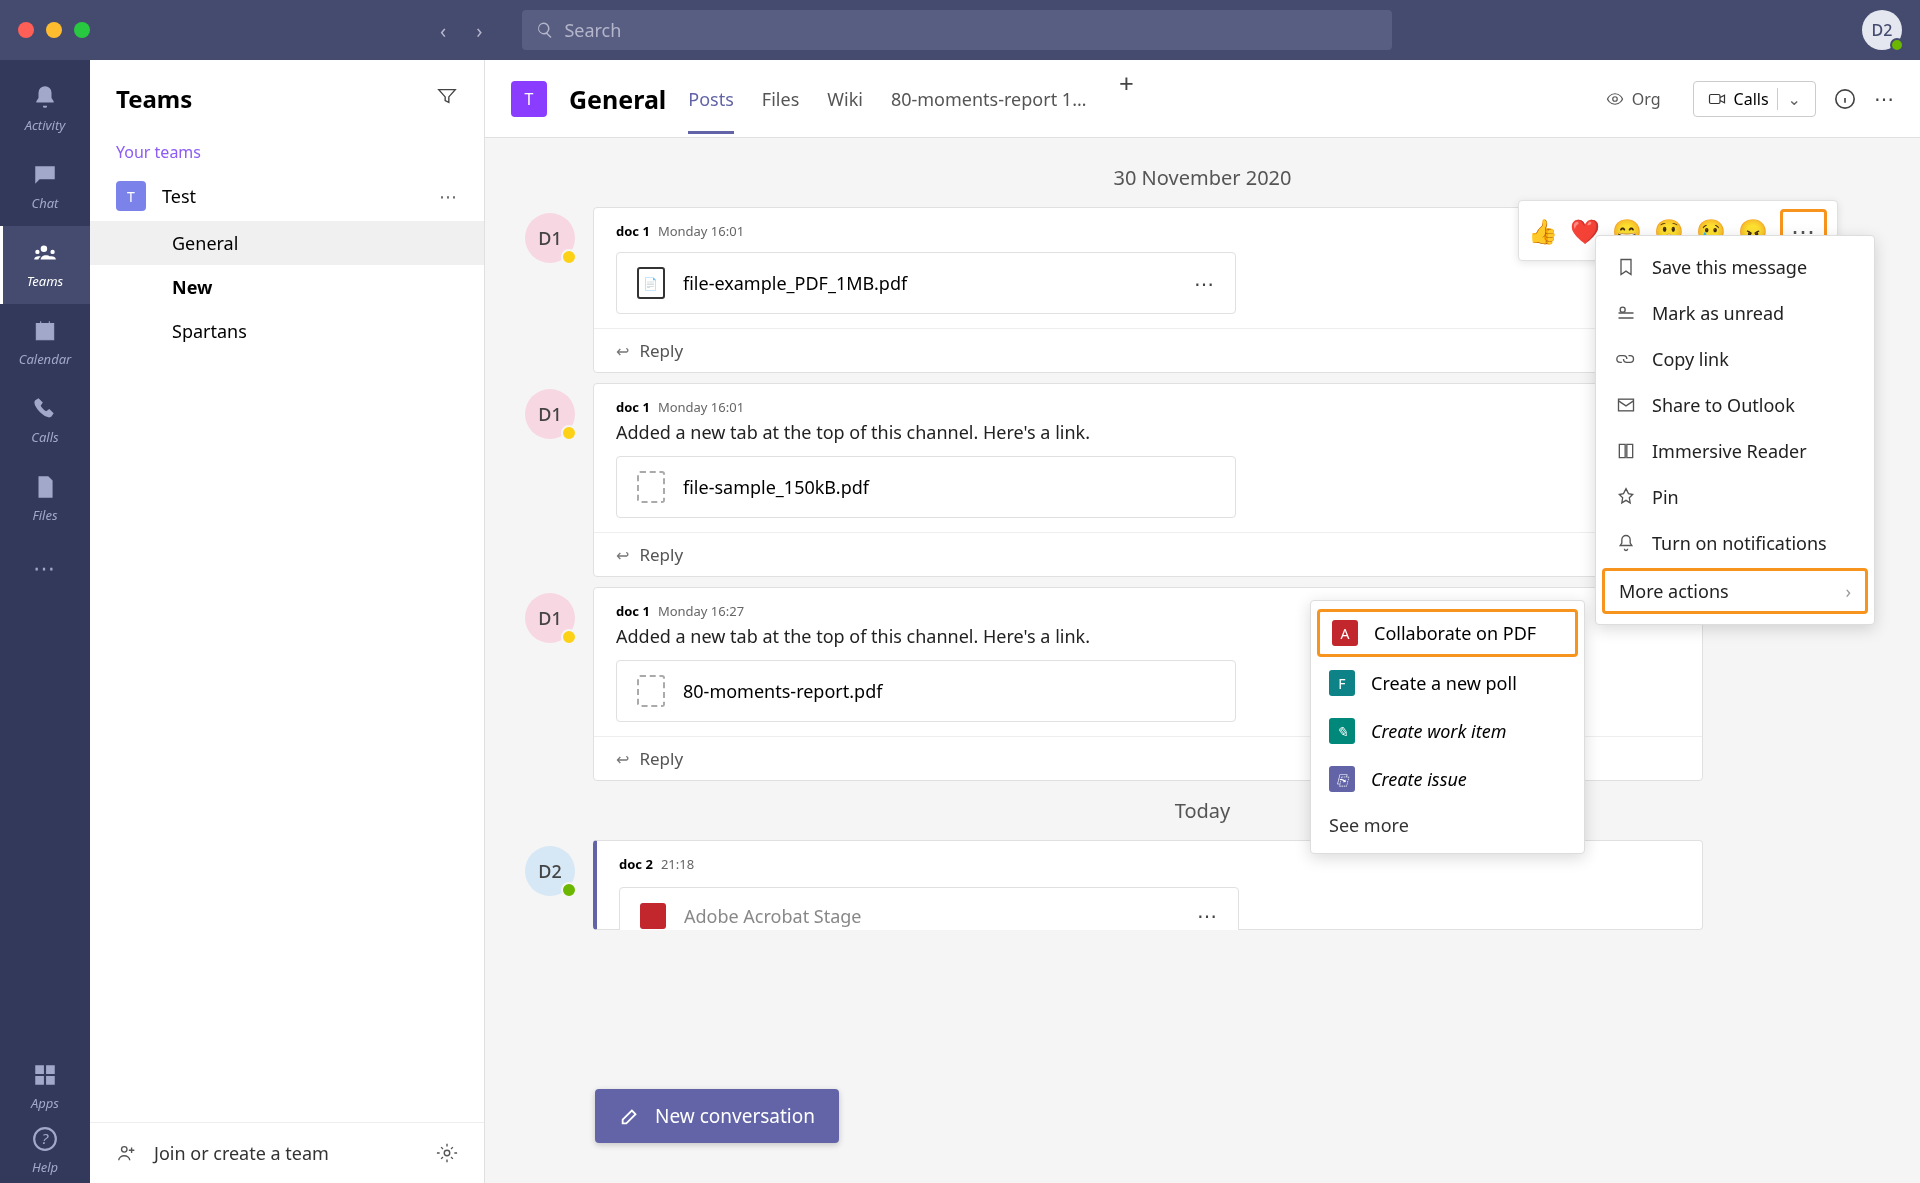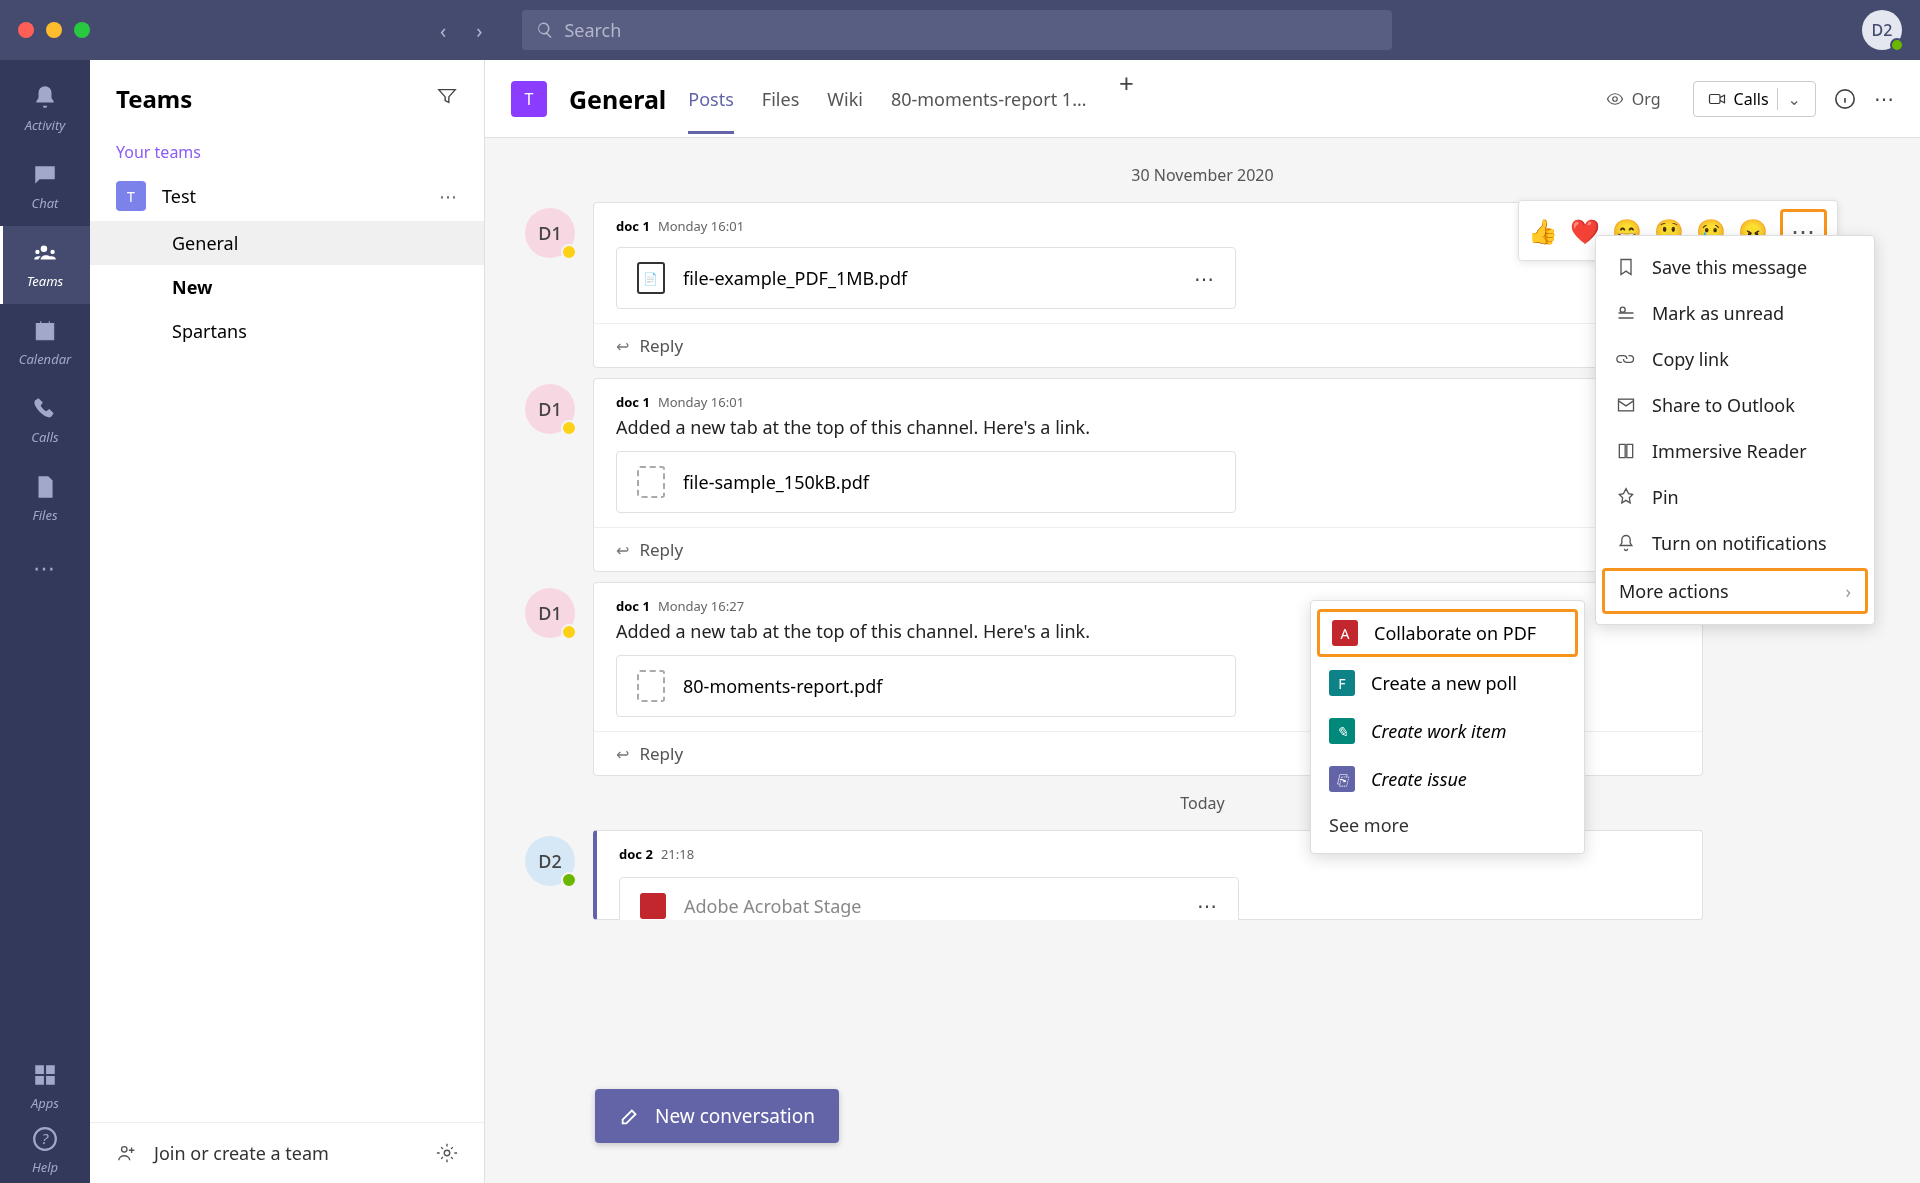--- a/index.html
+++ b/index.html
@@ -64,21 +64,21 @@
     .ch-tab.long { max-width: 200px; overflow: hidden; text-overflow: ellipsis; white-space: nowrap; }
     .add-tab { font-size: 26px; color: #444; cursor: pointer; }
     .ch-actions { margin-left: auto; display: flex; align-items: center; gap: 18px; }
     .org-btn, .meet-btn { display: flex; align-items: center; gap: 8px; padding: 6px 14px; border: 1px solid #ccc; border-radius: 4px; background: #fff; font-size: 16px; cursor: pointer; }
     .org-btn { border: none; color: #555; }
     .org-btn svg, .meet-btn svg { width: 18px; height: 18px; }
     .info-icon, .header-more { cursor: pointer; font-size: 20px; color: #444; }
 
     
     .messages { flex: 1; overflow-y: auto; padding: 10px 40px 100px 40px; position: relative; }
-    .date-divider { text-align: center; font-size: 16px; color: #555; margin: 16px 0; }
+    .date-divider { text-align: center; font-size: 20px; color: #555; margin: 16px 0; }
     .msg-row { display: flex; gap: 18px; margin-bottom: 10px; }
     .msg-avatar { width: 50px; height: 50px; border-radius: 50%; display: flex; align-items: center; justify-content: center; font-size: 18px; font-weight: 500; position: relative; flex-shrink: 0; margin-top: 6px; }
     .msg-avatar.d1 { background: #f7d7e2; color: #444; }
     .msg-avatar.d2 { background: #d6e7f5; color: #444; }
     .msg-avatar .presence { position: absolute; bottom: -2px; right: -2px; width: 16px; height: 16px; border-radius: 50%; border: 2px solid #f5f5f5; }
     .presence.away { background: #fcd116; }
     .presence.avail { background: #6bb700; }
     .msg-card { flex: 1; background: #fff; border: 1px solid #e0e0e0; border-radius: 4px; max-width: 1110px; }
     .msg-card.new-left { border-left: 4px solid #6264a7; }
     .msg-body { padding: 14px 22px; }

